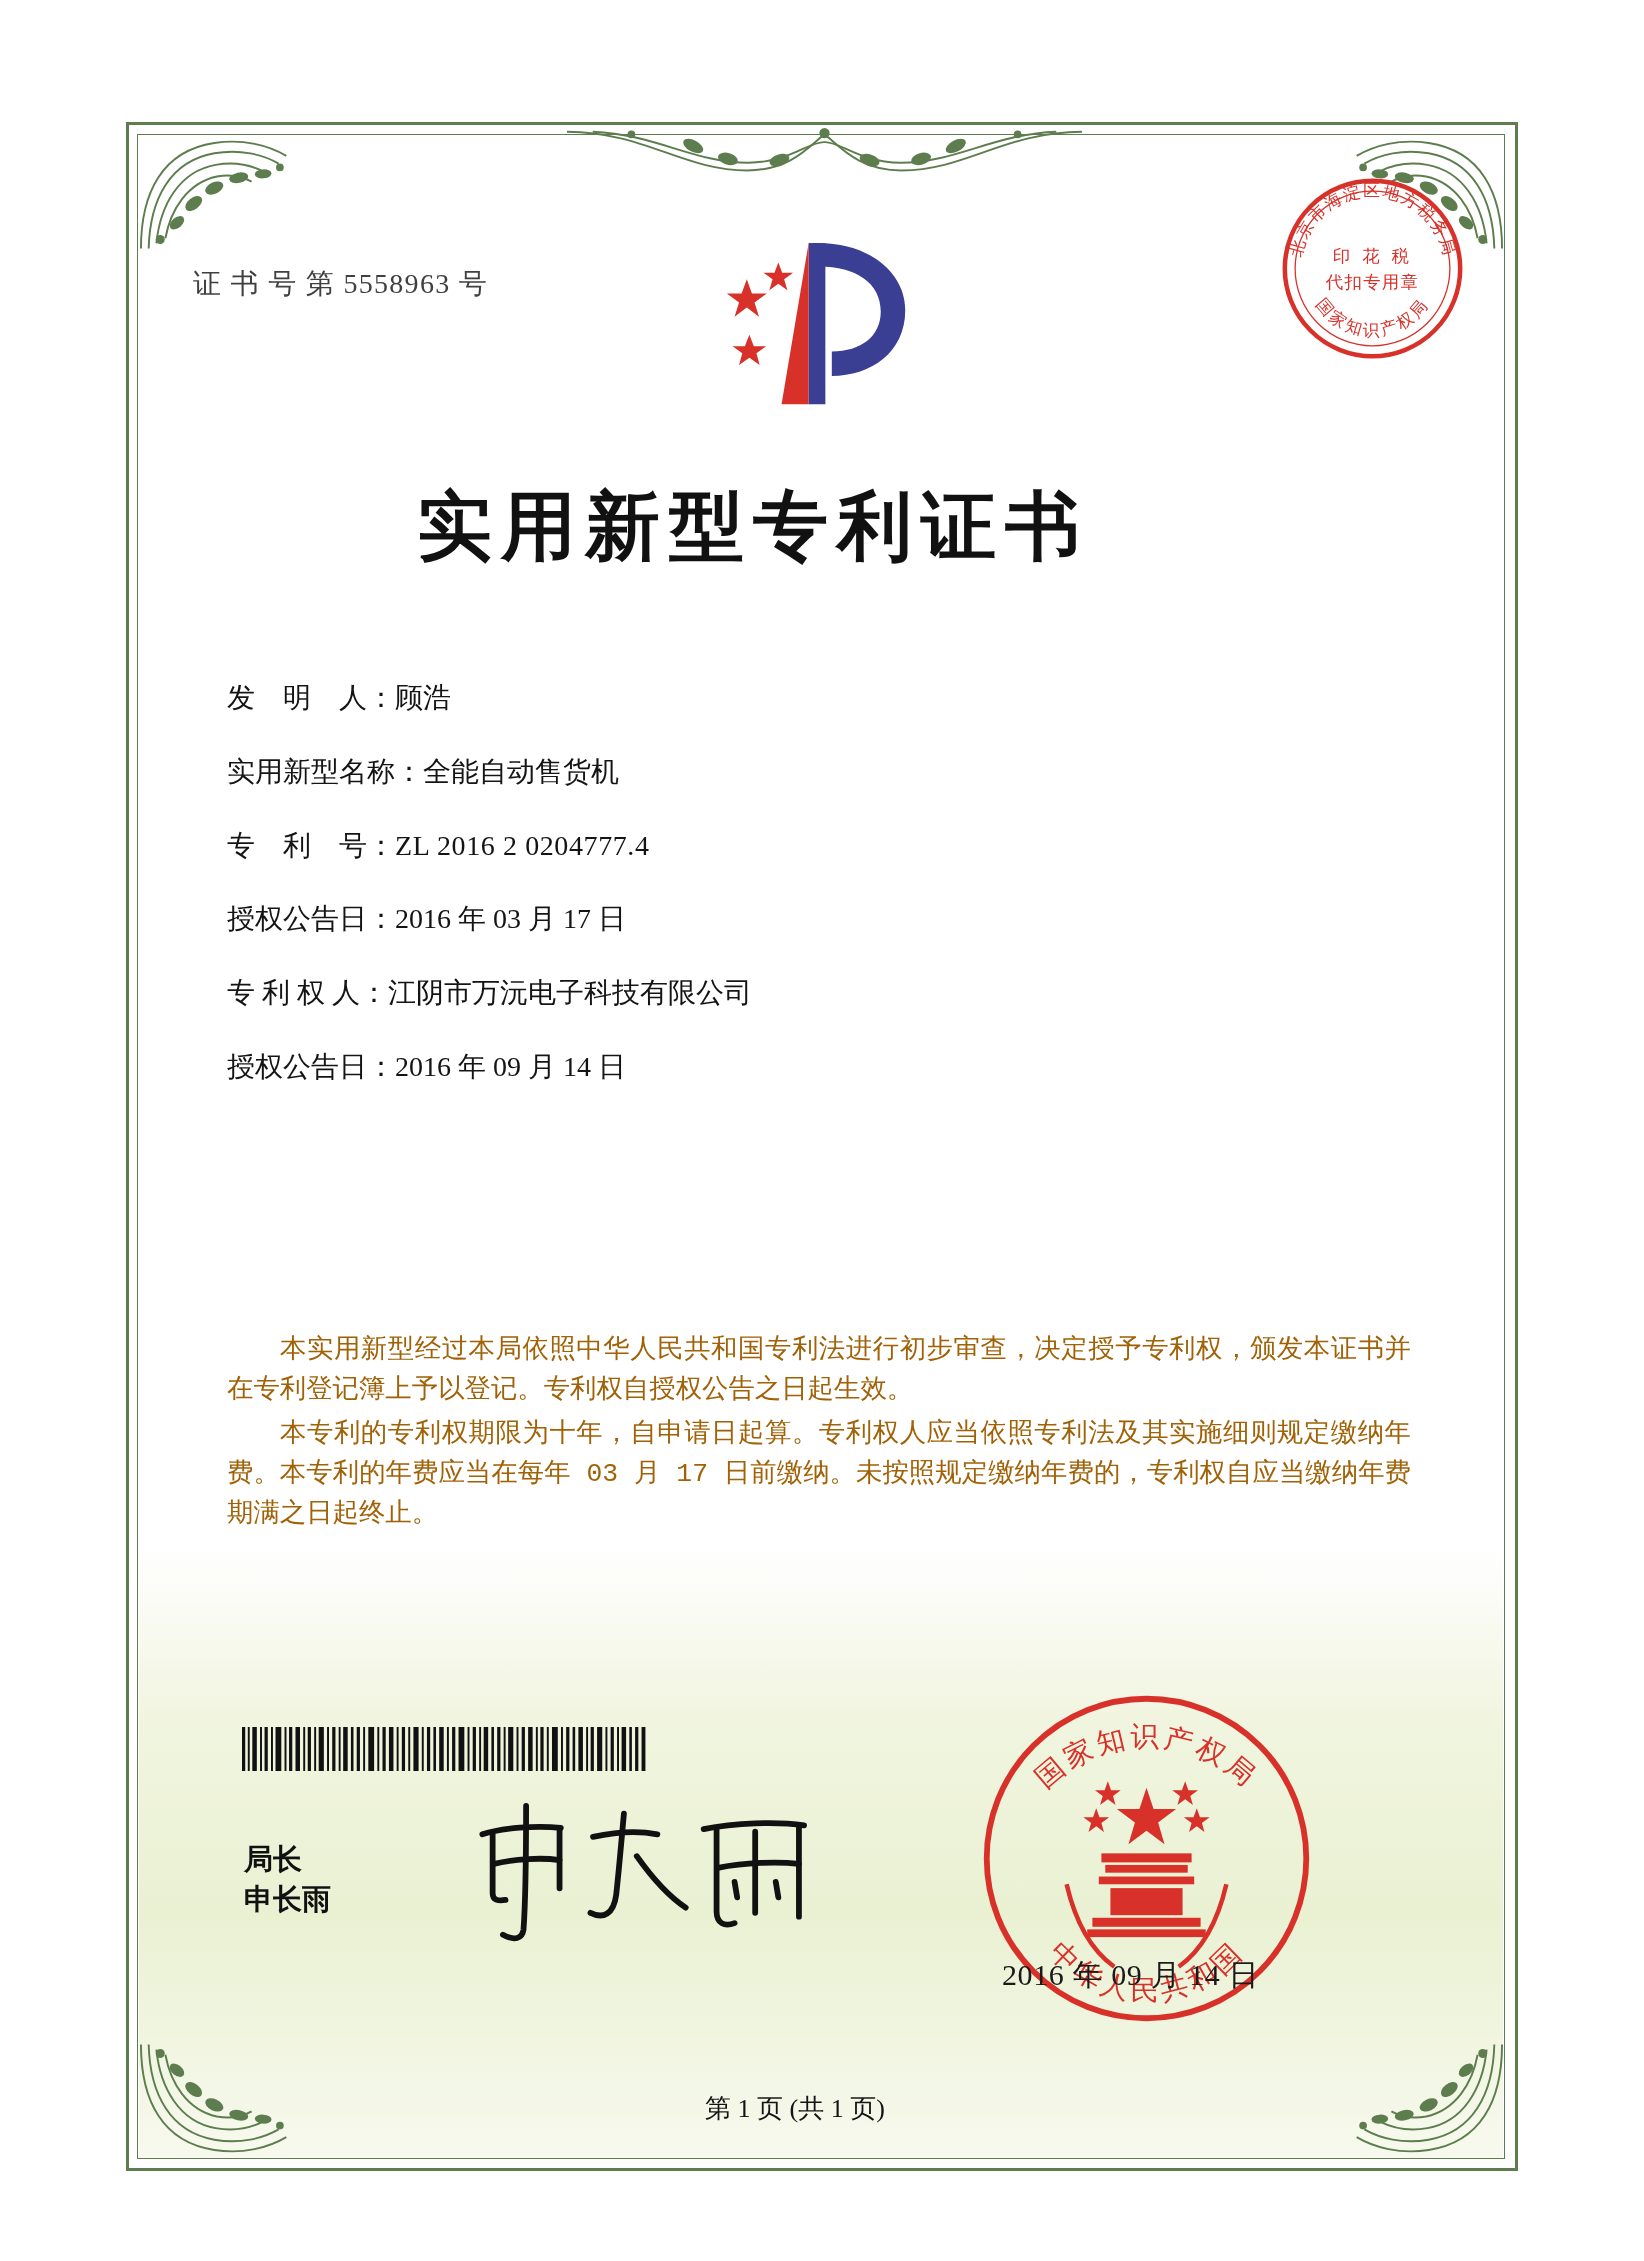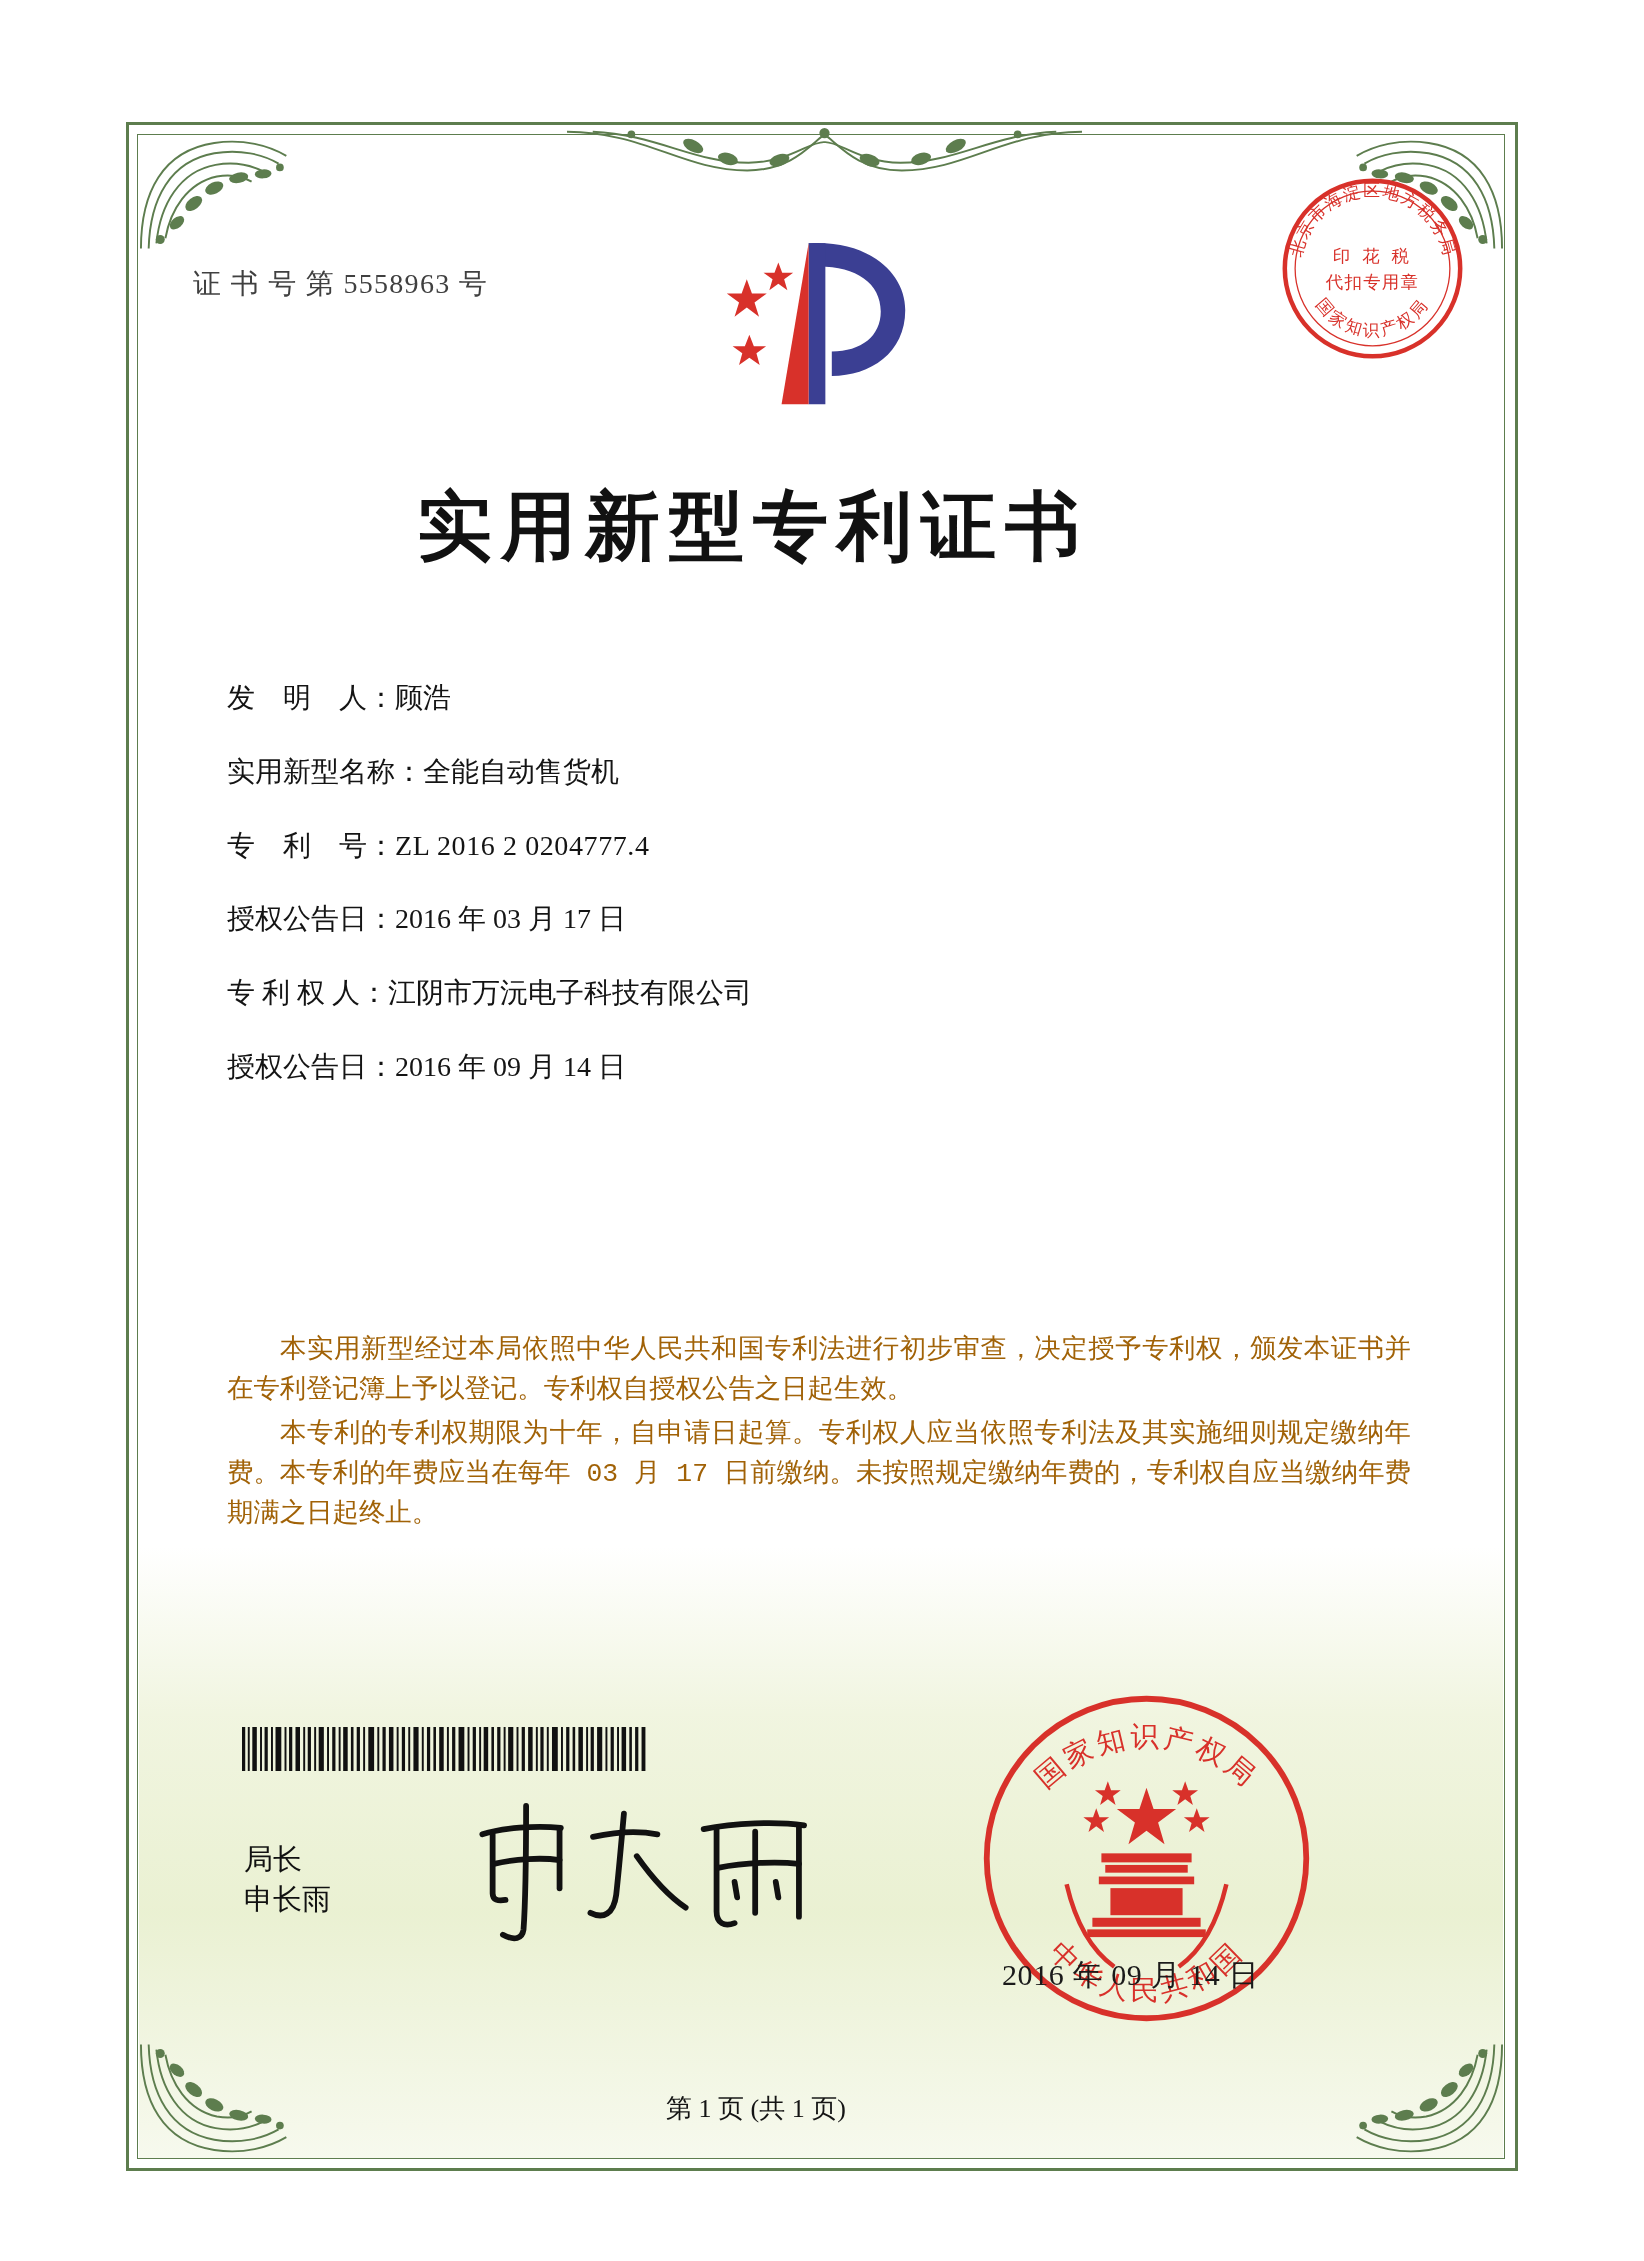--- a/index.html
+++ b/index.html
@@ -165,21 +165,21 @@
   }
   .barcode svg { display:block; width:100%; height:100%; }
 
   
   .director {
     position: absolute;
     left: 244px;
     top: 1839px;
     font-size: 29px;
     line-height: 1.38;
-    font-weight: normal;
+    font-weight: bold;
     color: #111;
   }
 
   
   .signature {
     position: absolute;
     left: 464px;
     top: 1797px;
     width: 361px;
     height: 148px;
@@ -208,20 +208,21 @@
 
   
   .footer {
     position: absolute;
     left: 0;
     top: 2091px;
     width: 1512px;
     text-align: center;
     font-size: 26px;
     color: #141414;
+    padding-left: 39px;
   }
 </style>
 </head>
 <body>
 
 <div class="page">
 
   <div class="bg-wash"></div>
 
   <div class="border-outer"></div>

